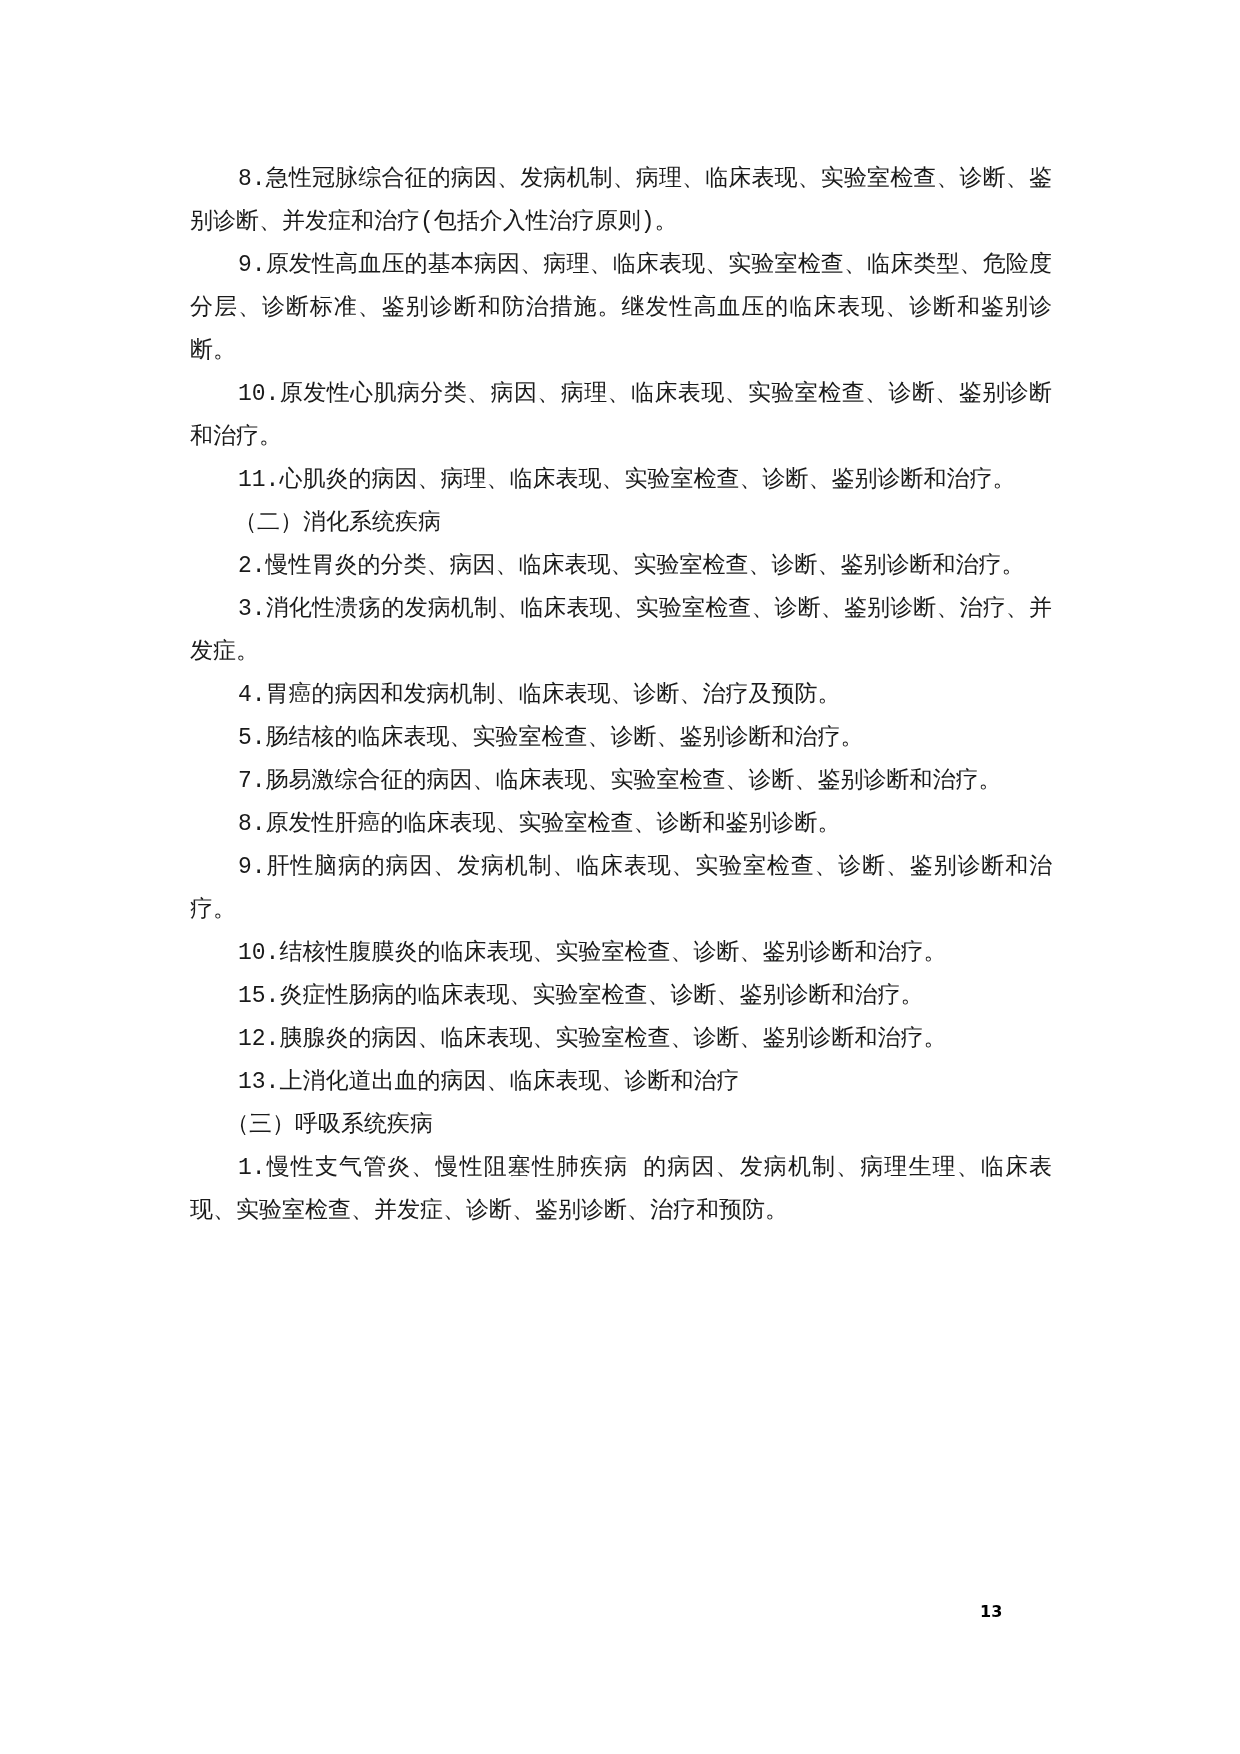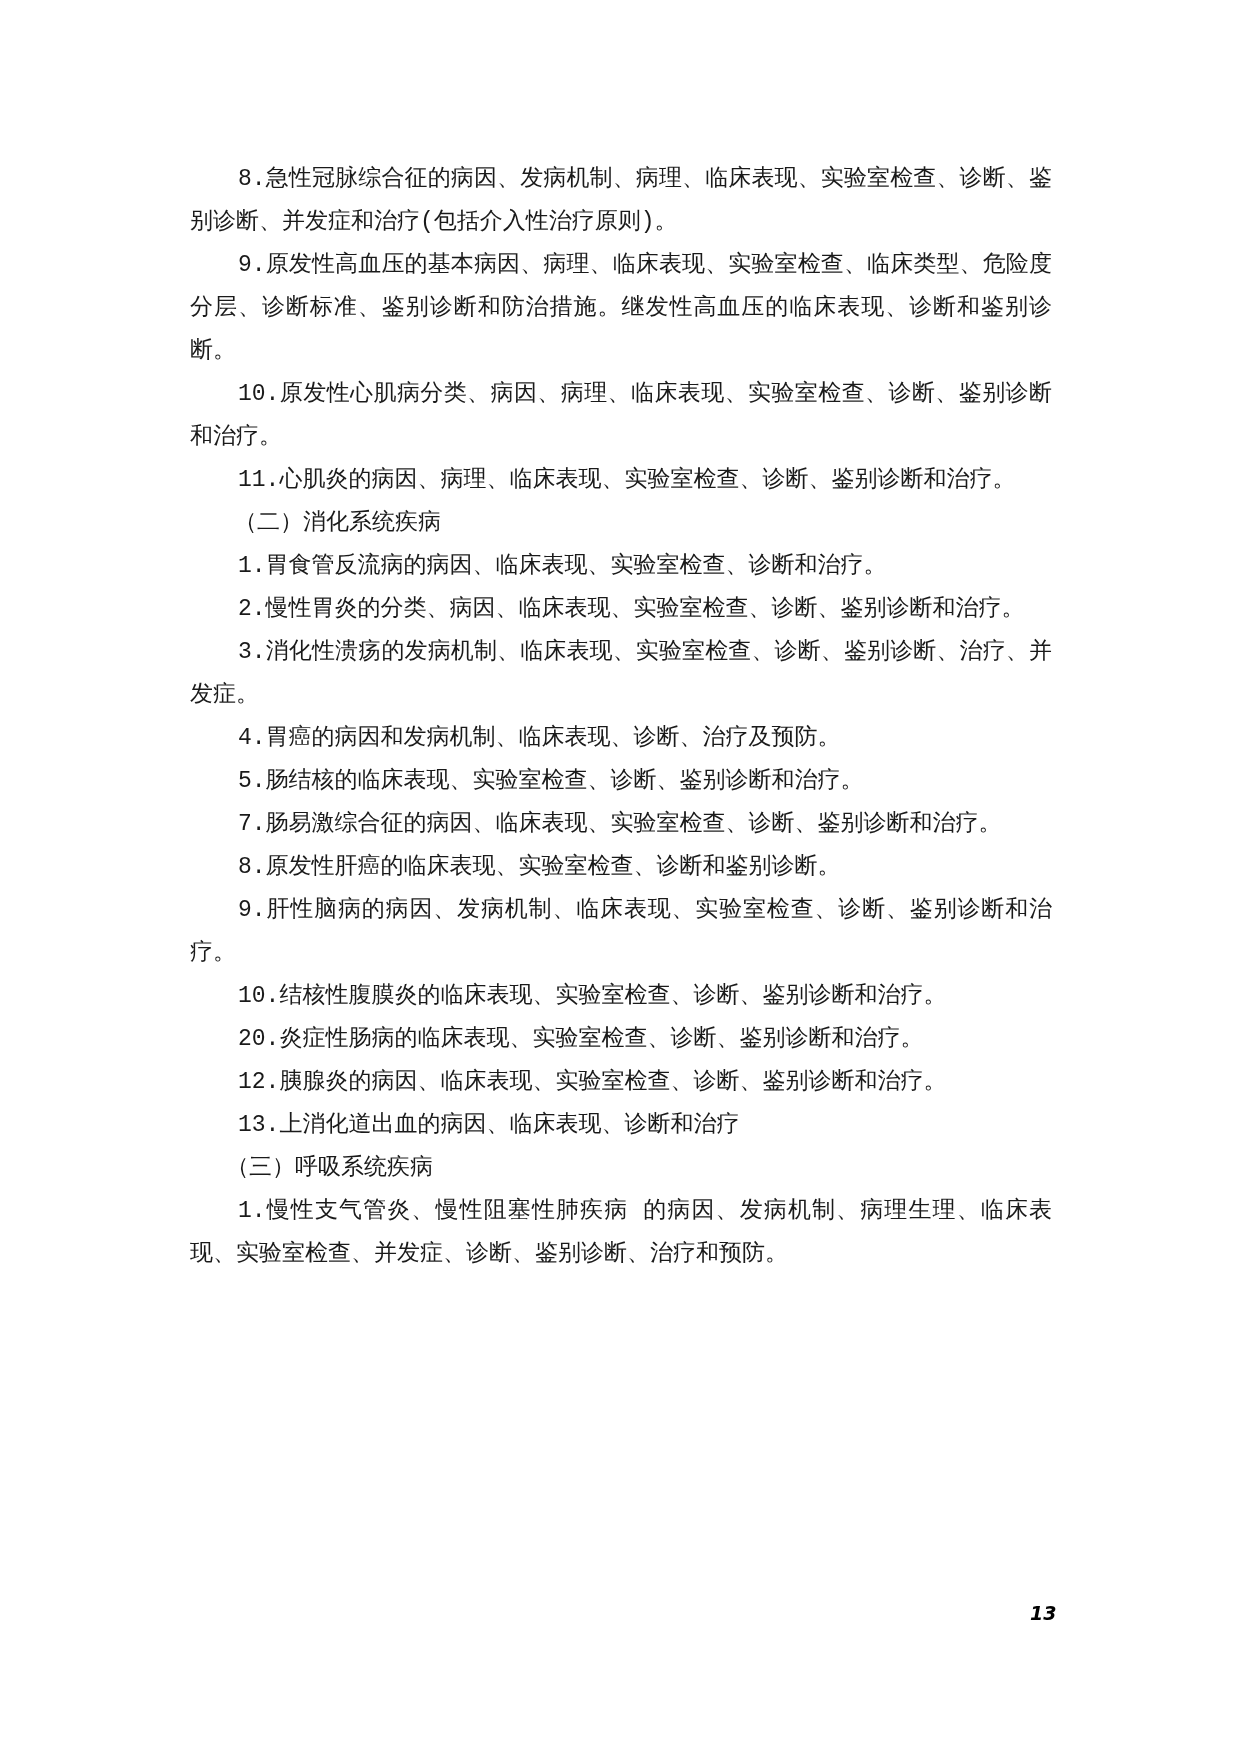--- a/index.html
+++ b/index.html
@@ -7,43 +7,42 @@
   .page {
     position: absolute; left: 190px; top: 158px; width: 862px;
     font-family: Liberation Mono, monospace;
     font-size: 23px; line-height: 43px; color: #1a1a1a;
   }
   .para { margin: 0; text-align: justify; text-justify: inter-character; }
   .indent { text-indent: 48px; }
   .heading { text-indent: 44px; }
   .heading3 { text-indent: 36px; }
   .page-number {
-    position: absolute; left: 1030px; top: 1602px;
+    position: absolute; left: 980px; top: 1602px;
     font-family: "DejaVu Sans", "Liberation Sans", sans-serif;
-    font-weight: bold; font-size: 19px; color: #000; font-style: italic;
+    font-weight: bold; font-size: 16px; color: #000;
   }
 </style>
 </head>
 <body>
 
 <div class="page">
   <p class="para indent">8.急性冠脉综合征的病因、发病机制、病理、临床表现、实验室检查、诊断、鉴别诊断、并发症和治疗(包括介入性治疗原则)。</p>
   <p class="para indent">9.原发性高血压的基本病因、病理、临床表现、实验室检查、临床类型、危险度分层、诊断标准、鉴别诊断和防治措施。继发性高血压的临床表现、诊断和鉴别诊断。</p>
   <p class="para indent">10.原发性心肌病分类、病因、病理、临床表现、实验室检查、诊断、鉴别诊断和治疗。</p>
   <p class="para indent">11.心肌炎的病因、病理、临床表现、实验室检查、诊断、鉴别诊断和治疗。</p>
   <p class="para heading">（二）消化系统疾病</p>
-  <p class="para indent">1.胃食管反流病的病因、临床表现、实验室检查、诊断和治疗。</p>
   <p class="para indent">2.慢性胃炎的分类、病因、临床表现、实验室检查、诊断、鉴别诊断和治疗。</p>
   <p class="para indent">3.消化性溃疡的发病机制、临床表现、实验室检查、诊断、鉴别诊断、治疗、并发症。</p>
   <p class="para indent">4.胃癌的病因和发病机制、临床表现、诊断、治疗及预防。</p>
   <p class="para indent">5.肠结核的临床表现、实验室检查、诊断、鉴别诊断和治疗。</p>
   <p class="para indent">7.肠易激综合征的病因、临床表现、实验室检查、诊断、鉴别诊断和治疗。</p>
   <p class="para indent">8.原发性肝癌的临床表现、实验室检查、诊断和鉴别诊断。</p>
   <p class="para indent">9.肝性脑病的病因、发病机制、临床表现、实验室检查、诊断、鉴别诊断和治疗。</p>
   <p class="para indent">10.结核性腹膜炎的临床表现、实验室检查、诊断、鉴别诊断和治疗。</p>
-  <p class="para indent">20.炎症性肠病的临床表现、实验室检查、诊断、鉴别诊断和治疗。</p>
+  <p class="para indent">15.炎症性肠病的临床表现、实验室检查、诊断、鉴别诊断和治疗。</p>
   <p class="para indent">12.胰腺炎的病因、临床表现、实验室检查、诊断、鉴别诊断和治疗。</p>
   <p class="para indent">13.上消化道出血的病因、临床表现、诊断和治疗</p>
   <p class="para heading3">（三）呼吸系统疾病</p>
   <p class="para indent">1.慢性支气管炎、慢性阻塞性肺疾病 的病因、发病机制、病理生理、临床表现、实验室检查、并发症、诊断、鉴别诊断、治疗和预防。</p>
 </div>
 
 <div class="page-number">13</div>
 
 </body></html>

